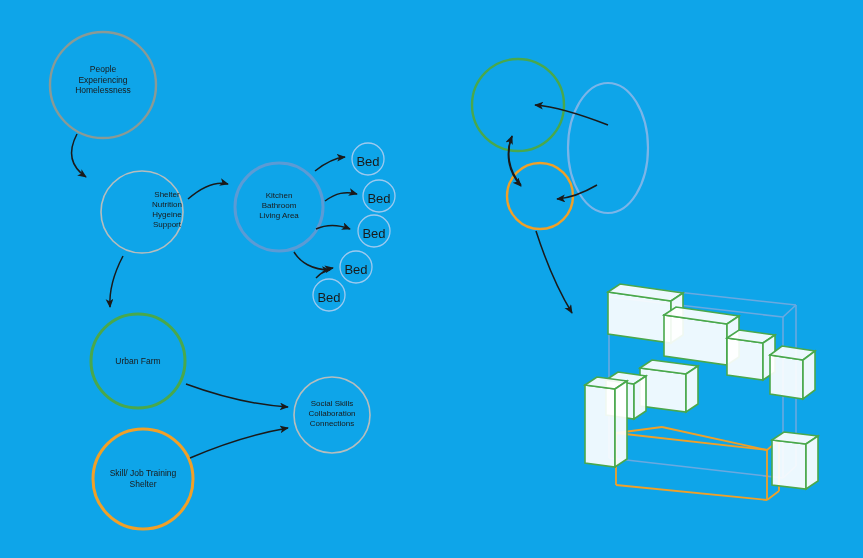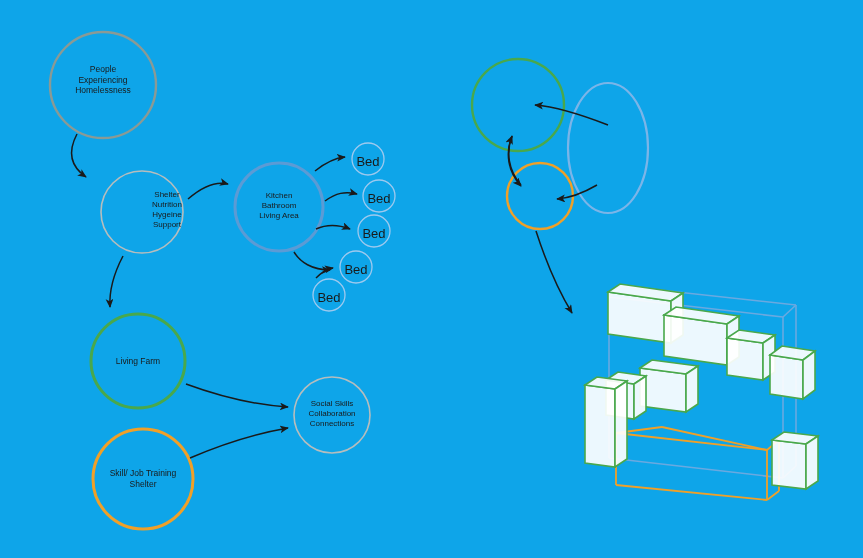--- a/index.html
+++ b/index.html
@@ -174,21 +174,21 @@
   <div class="node-label lbl-mid" style="left:239px; top:191px; width:80px;text-align:center;">Kitchen
 Bathroom
 Living Area</div>
 
   <div class="node-label lbl-bed" style="left:348px; top:154px; width:40px;">Bed</div>
   <div class="node-label lbl-bed" style="left:359px; top:191px; width:40px;">Bed</div>
   <div class="node-label lbl-bed" style="left:354px; top:226px; width:40px;">Bed</div>
   <div class="node-label lbl-bed" style="left:336px; top:262px; width:40px;">Bed</div>
   <div class="node-label lbl-bed" style="left:309px; top:290px; width:40px;">Bed</div>
 
-  <div class="node-label lbl-big" style="left:93px; top:356px; width:90px;">Living Farm</div>
+  <div class="node-label lbl-big" style="left:93px; top:356px; width:90px;">Urban Farm</div>
 
   <div class="node-label lbl-big" style="left:88px; top:468px; width:110px;">Skill/ Job Training
 Shelter</div>
 
   <div class="node-label lbl-mid" style="left:292px; top:399px; width:80px;">Social Skills
 Collaboration
 Connections</div>
 
 </div>
 

